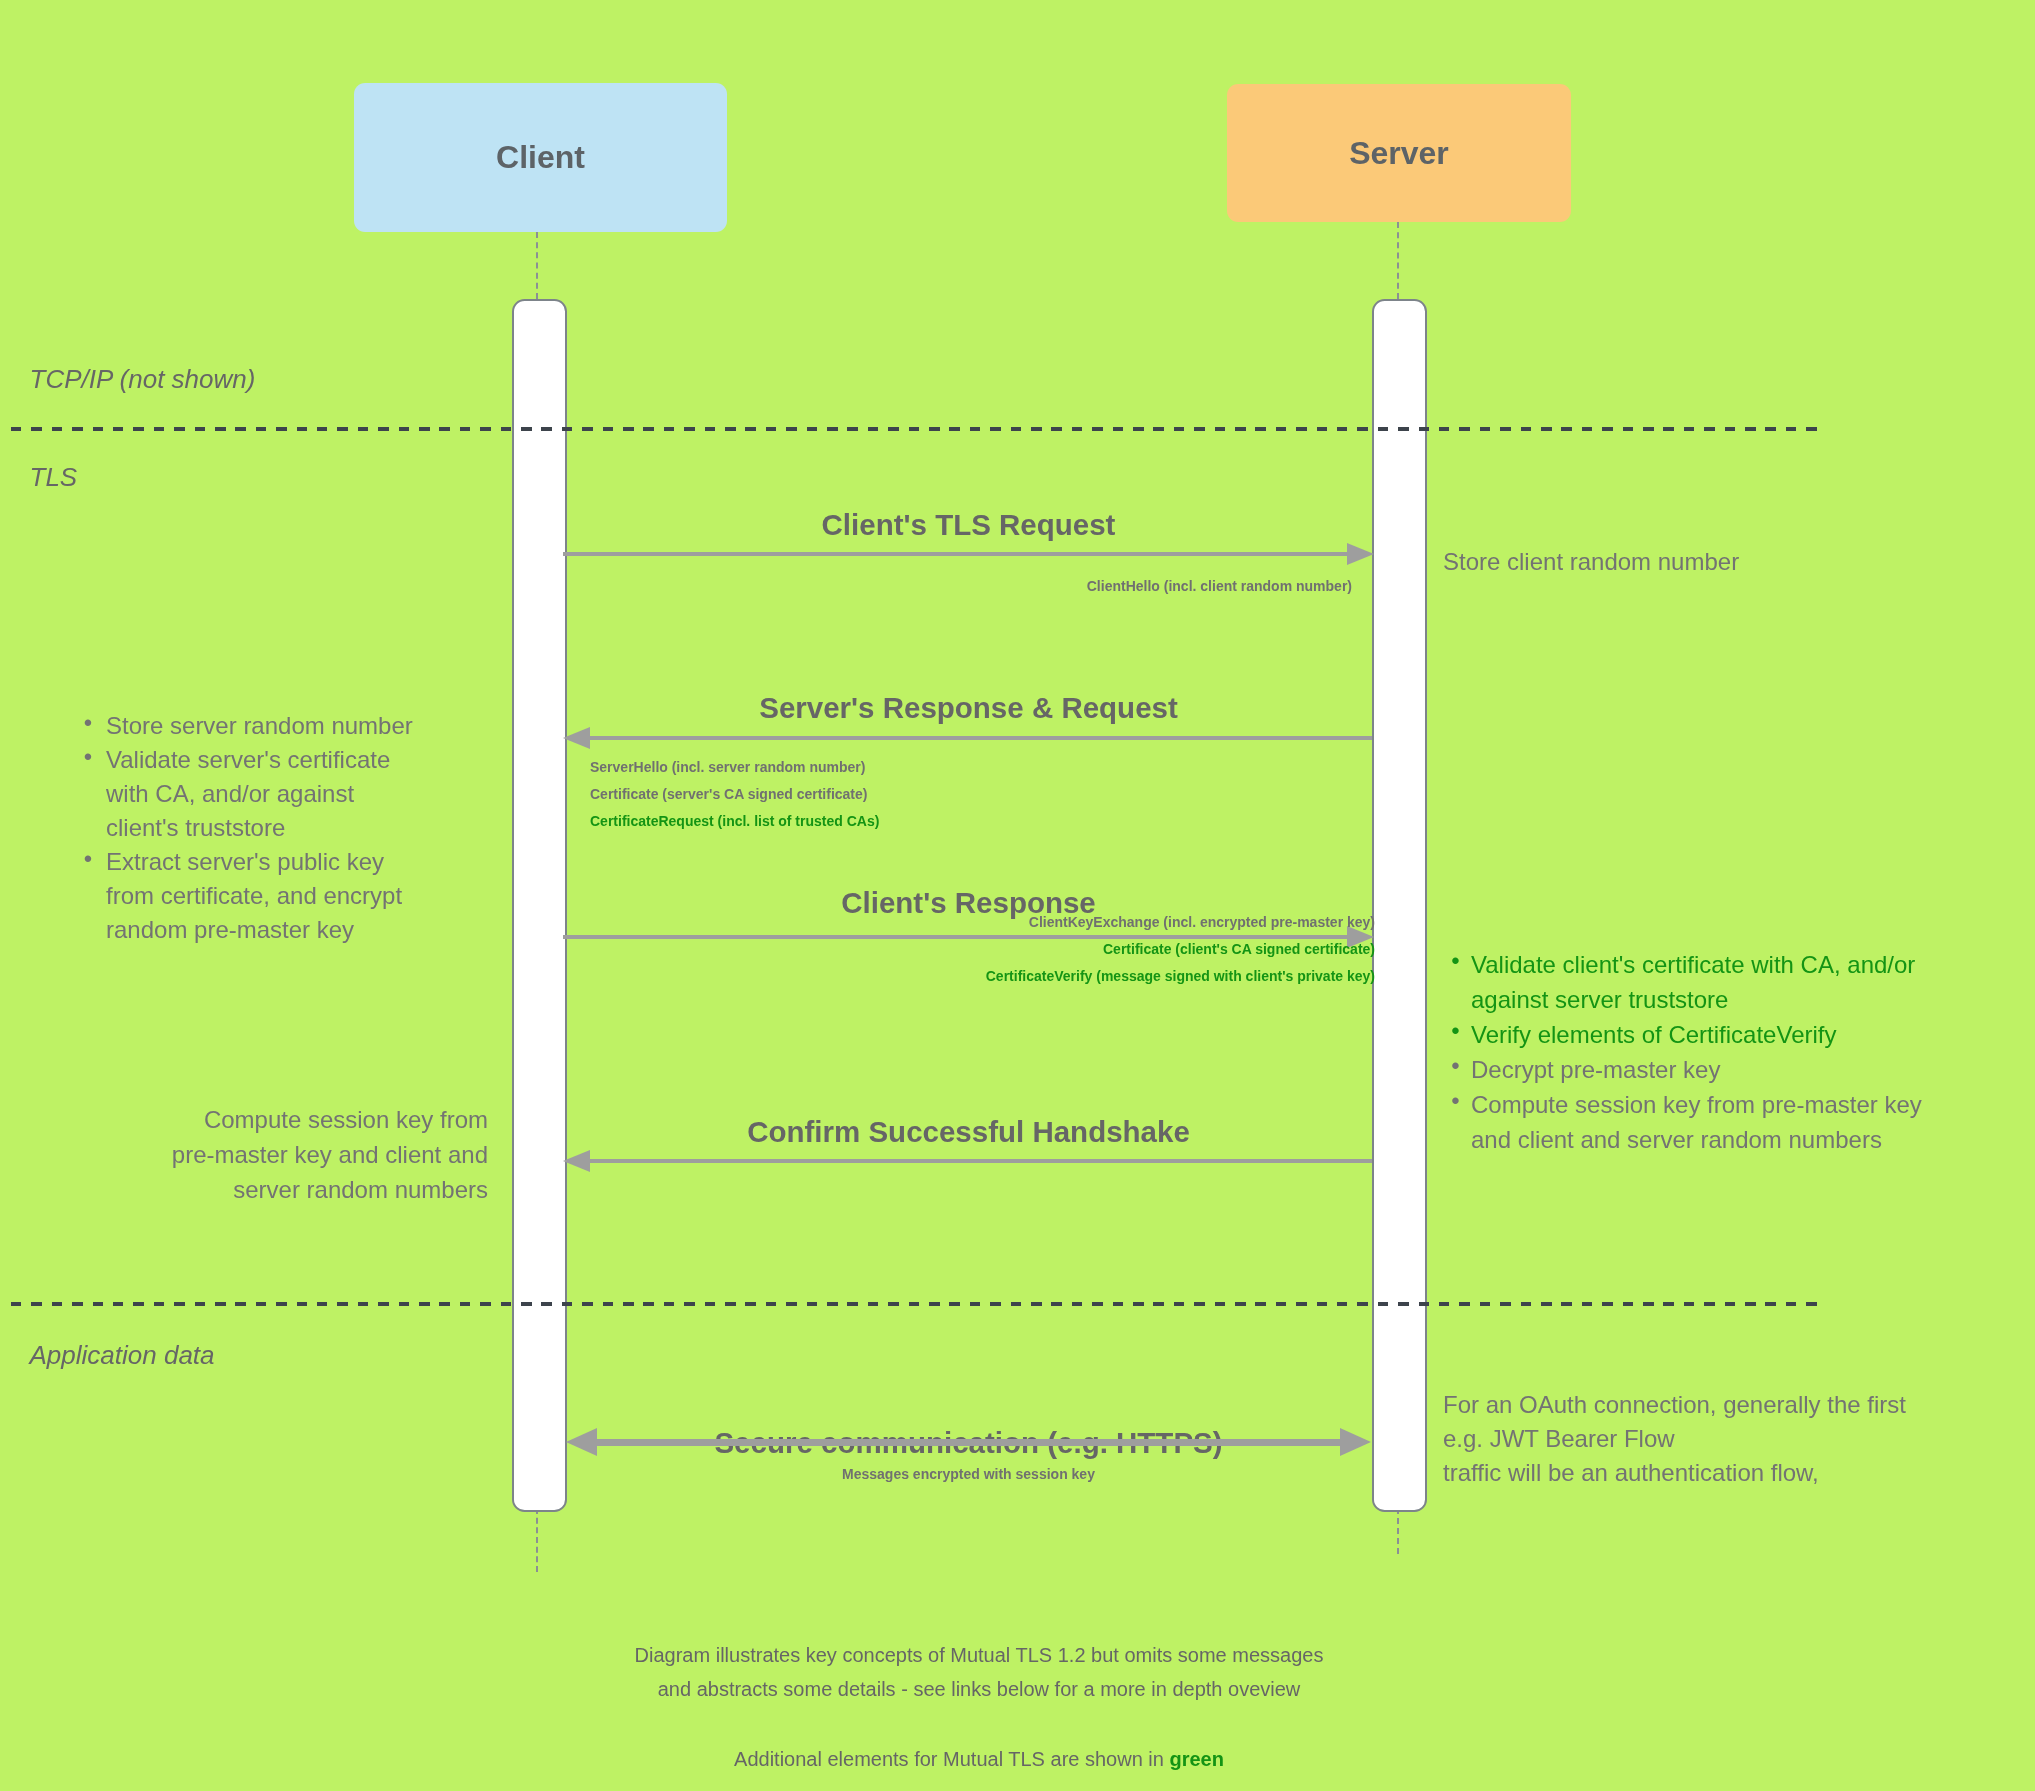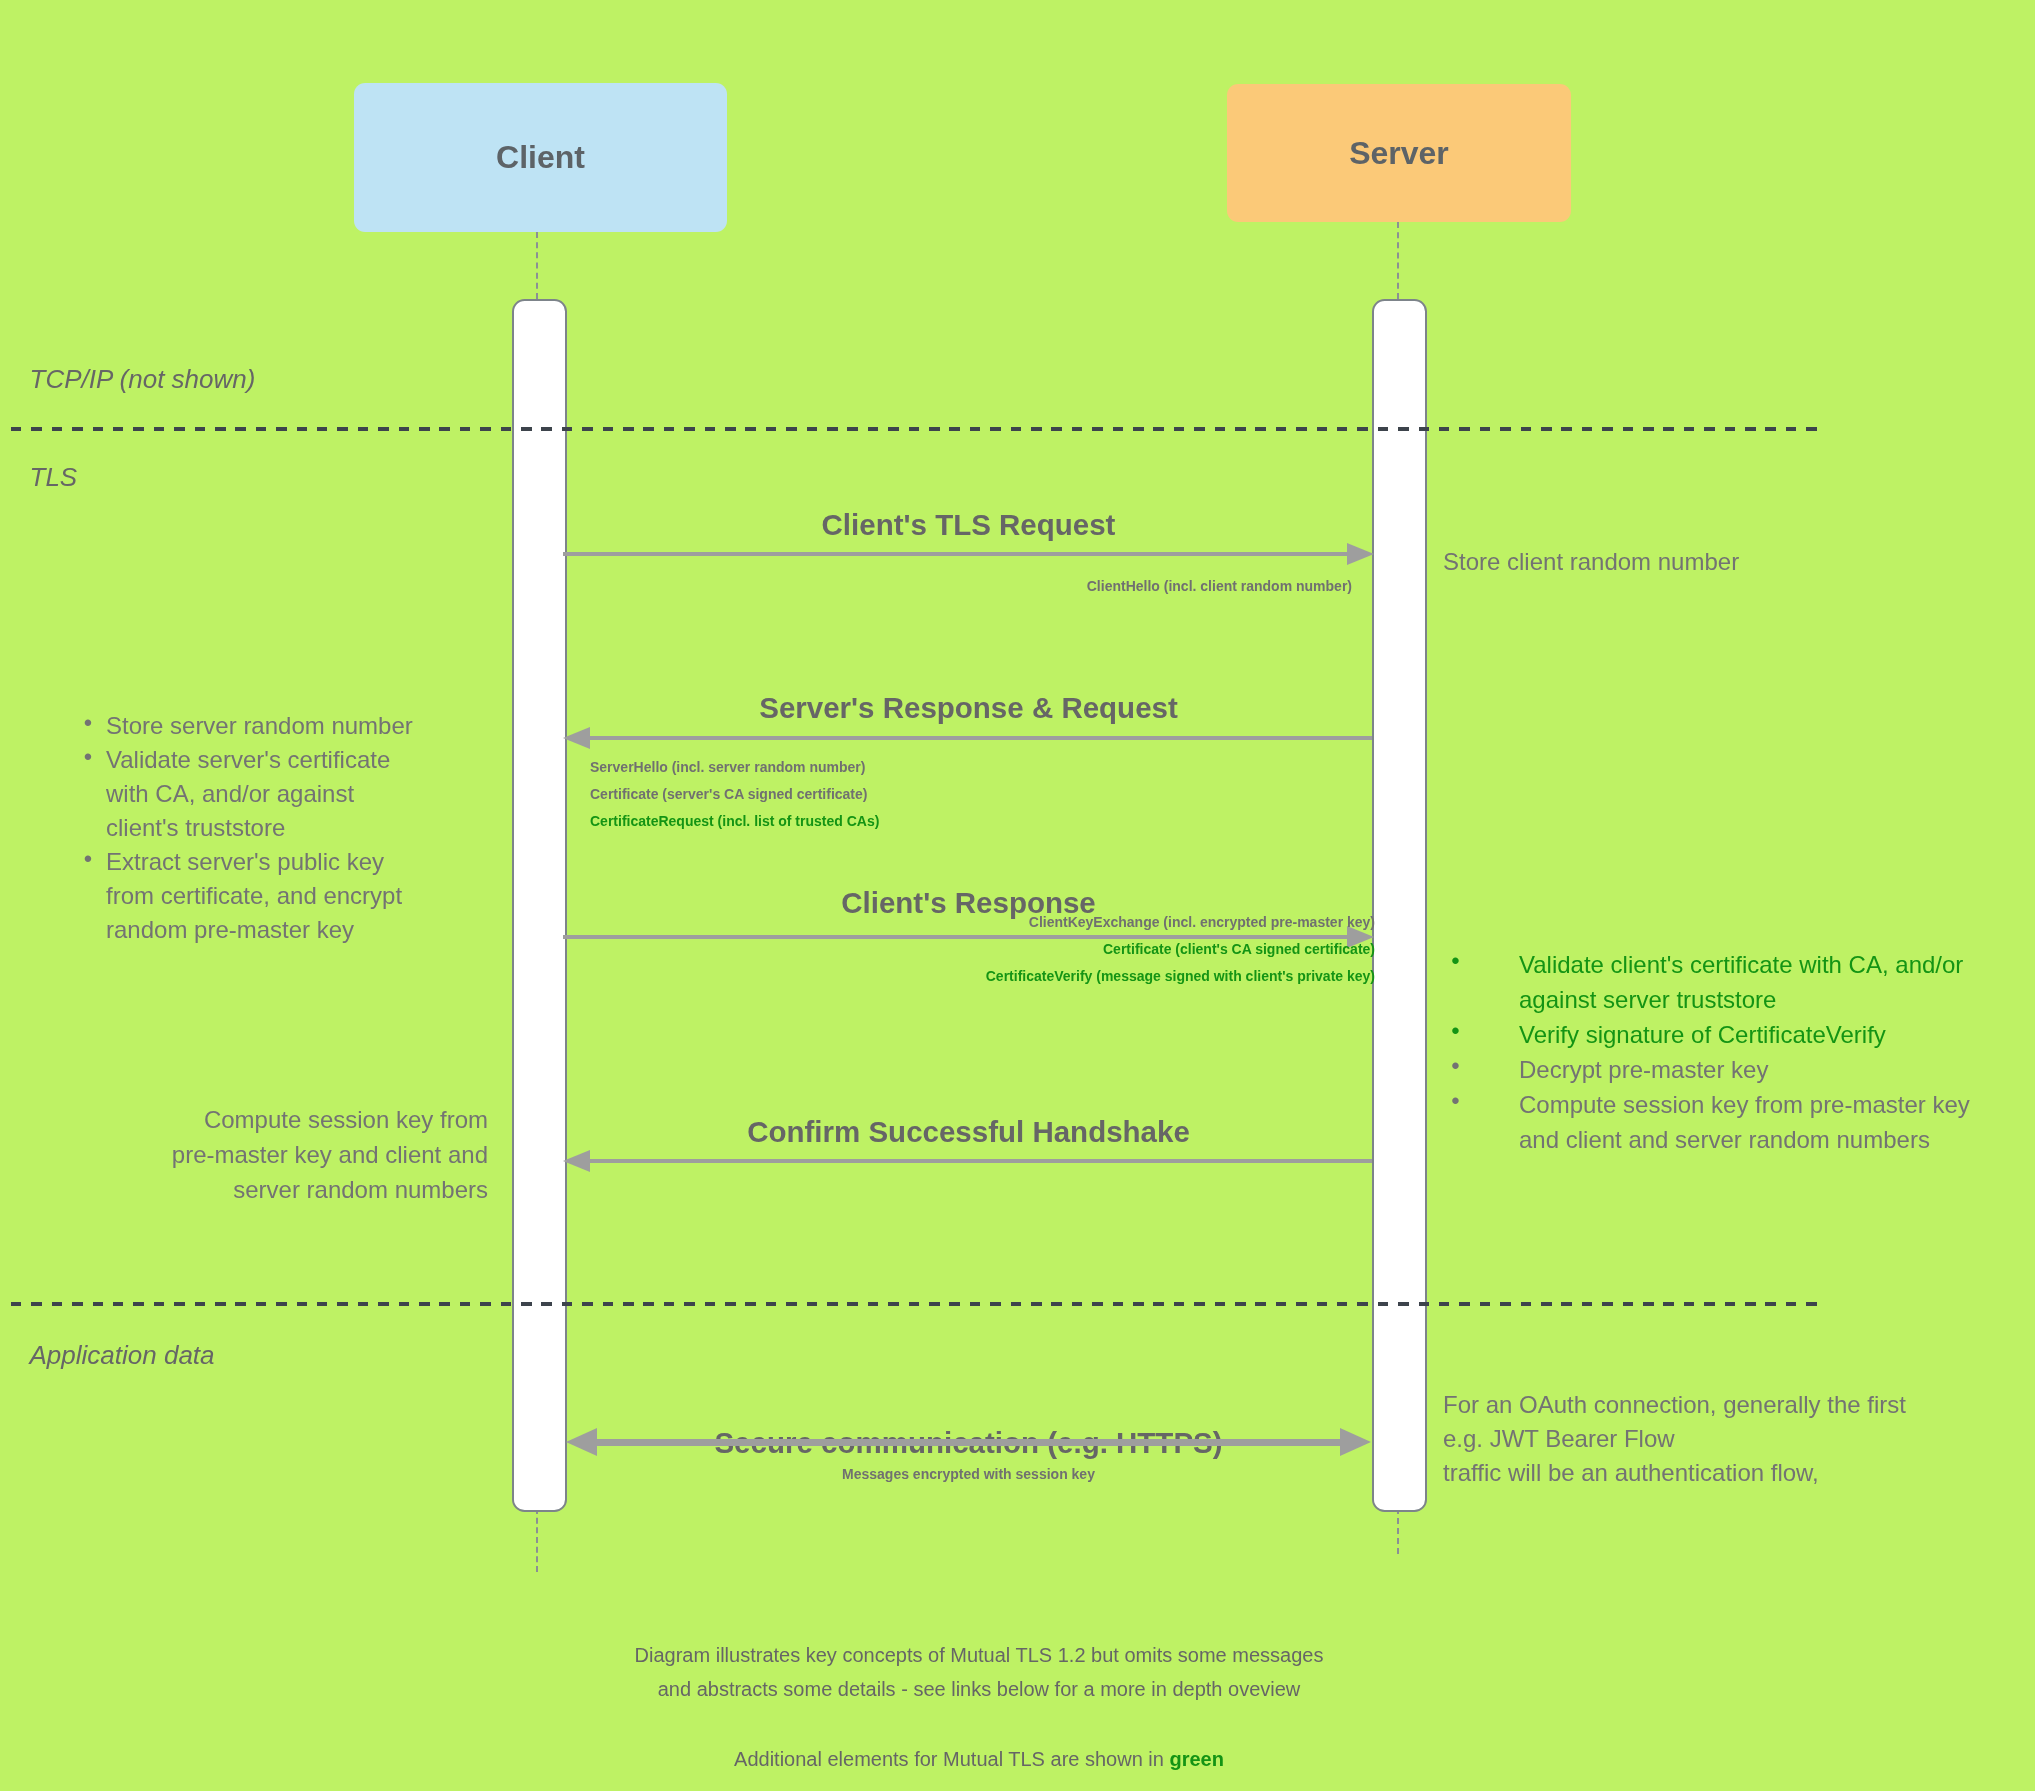--- a/index.html
+++ b/index.html
@@ -39,21 +39,21 @@
 
   
   .note{font-size:24px;color:#737373;line-height:34px;white-space:nowrap;}
   .bullets{font-size:24px;color:#737373;}
   .bullet{display:flex;}
   .bullet .dot{flex:none;text-align:center;}
   .lbullets .dot{width:36px;}
   .rbullets .dot{width:31px;}
   .bullet .bl .line{white-space:nowrap;}
   .lbullets .line{line-height:34px;}
-  .rbullets .line{line-height:35px;margin-left:48px;}
+  .rbullets .line{line-height:35px;}
 
   .footer{left:277px;width:1404px;text-align:center;font-size:20px;color:#666;line-height:34px;}
   .footer .line{white-space:nowrap;}
   .legend-green{font-weight:bold;color:#149414;}
 </style>
 </head>
 <body>
 
 <div class="canvas">
 
@@ -149,21 +149,21 @@
     <div class="bullet green">
       <span class="dot">•</span>
       <div class="bl">
         <div class="line">Validate client's certificate with CA, and/or</div>
         <div class="line">against server truststore</div>
       </div>
     </div>
     <div class="bullet green">
       <span class="dot">•</span>
       <div class="bl">
-          <div class="line">Verify signature of CertificateVerify</div>
+          <div class="line">Verify elements of CertificateVerify</div>
         </div>
     </div>
     <div class="bullet">
       <span class="dot">•</span>
       <div class="bl">
           <div class="line">Decrypt pre-master key</div>
         </div>
     </div>
     <div class="bullet">
       <span class="dot">•</span>

